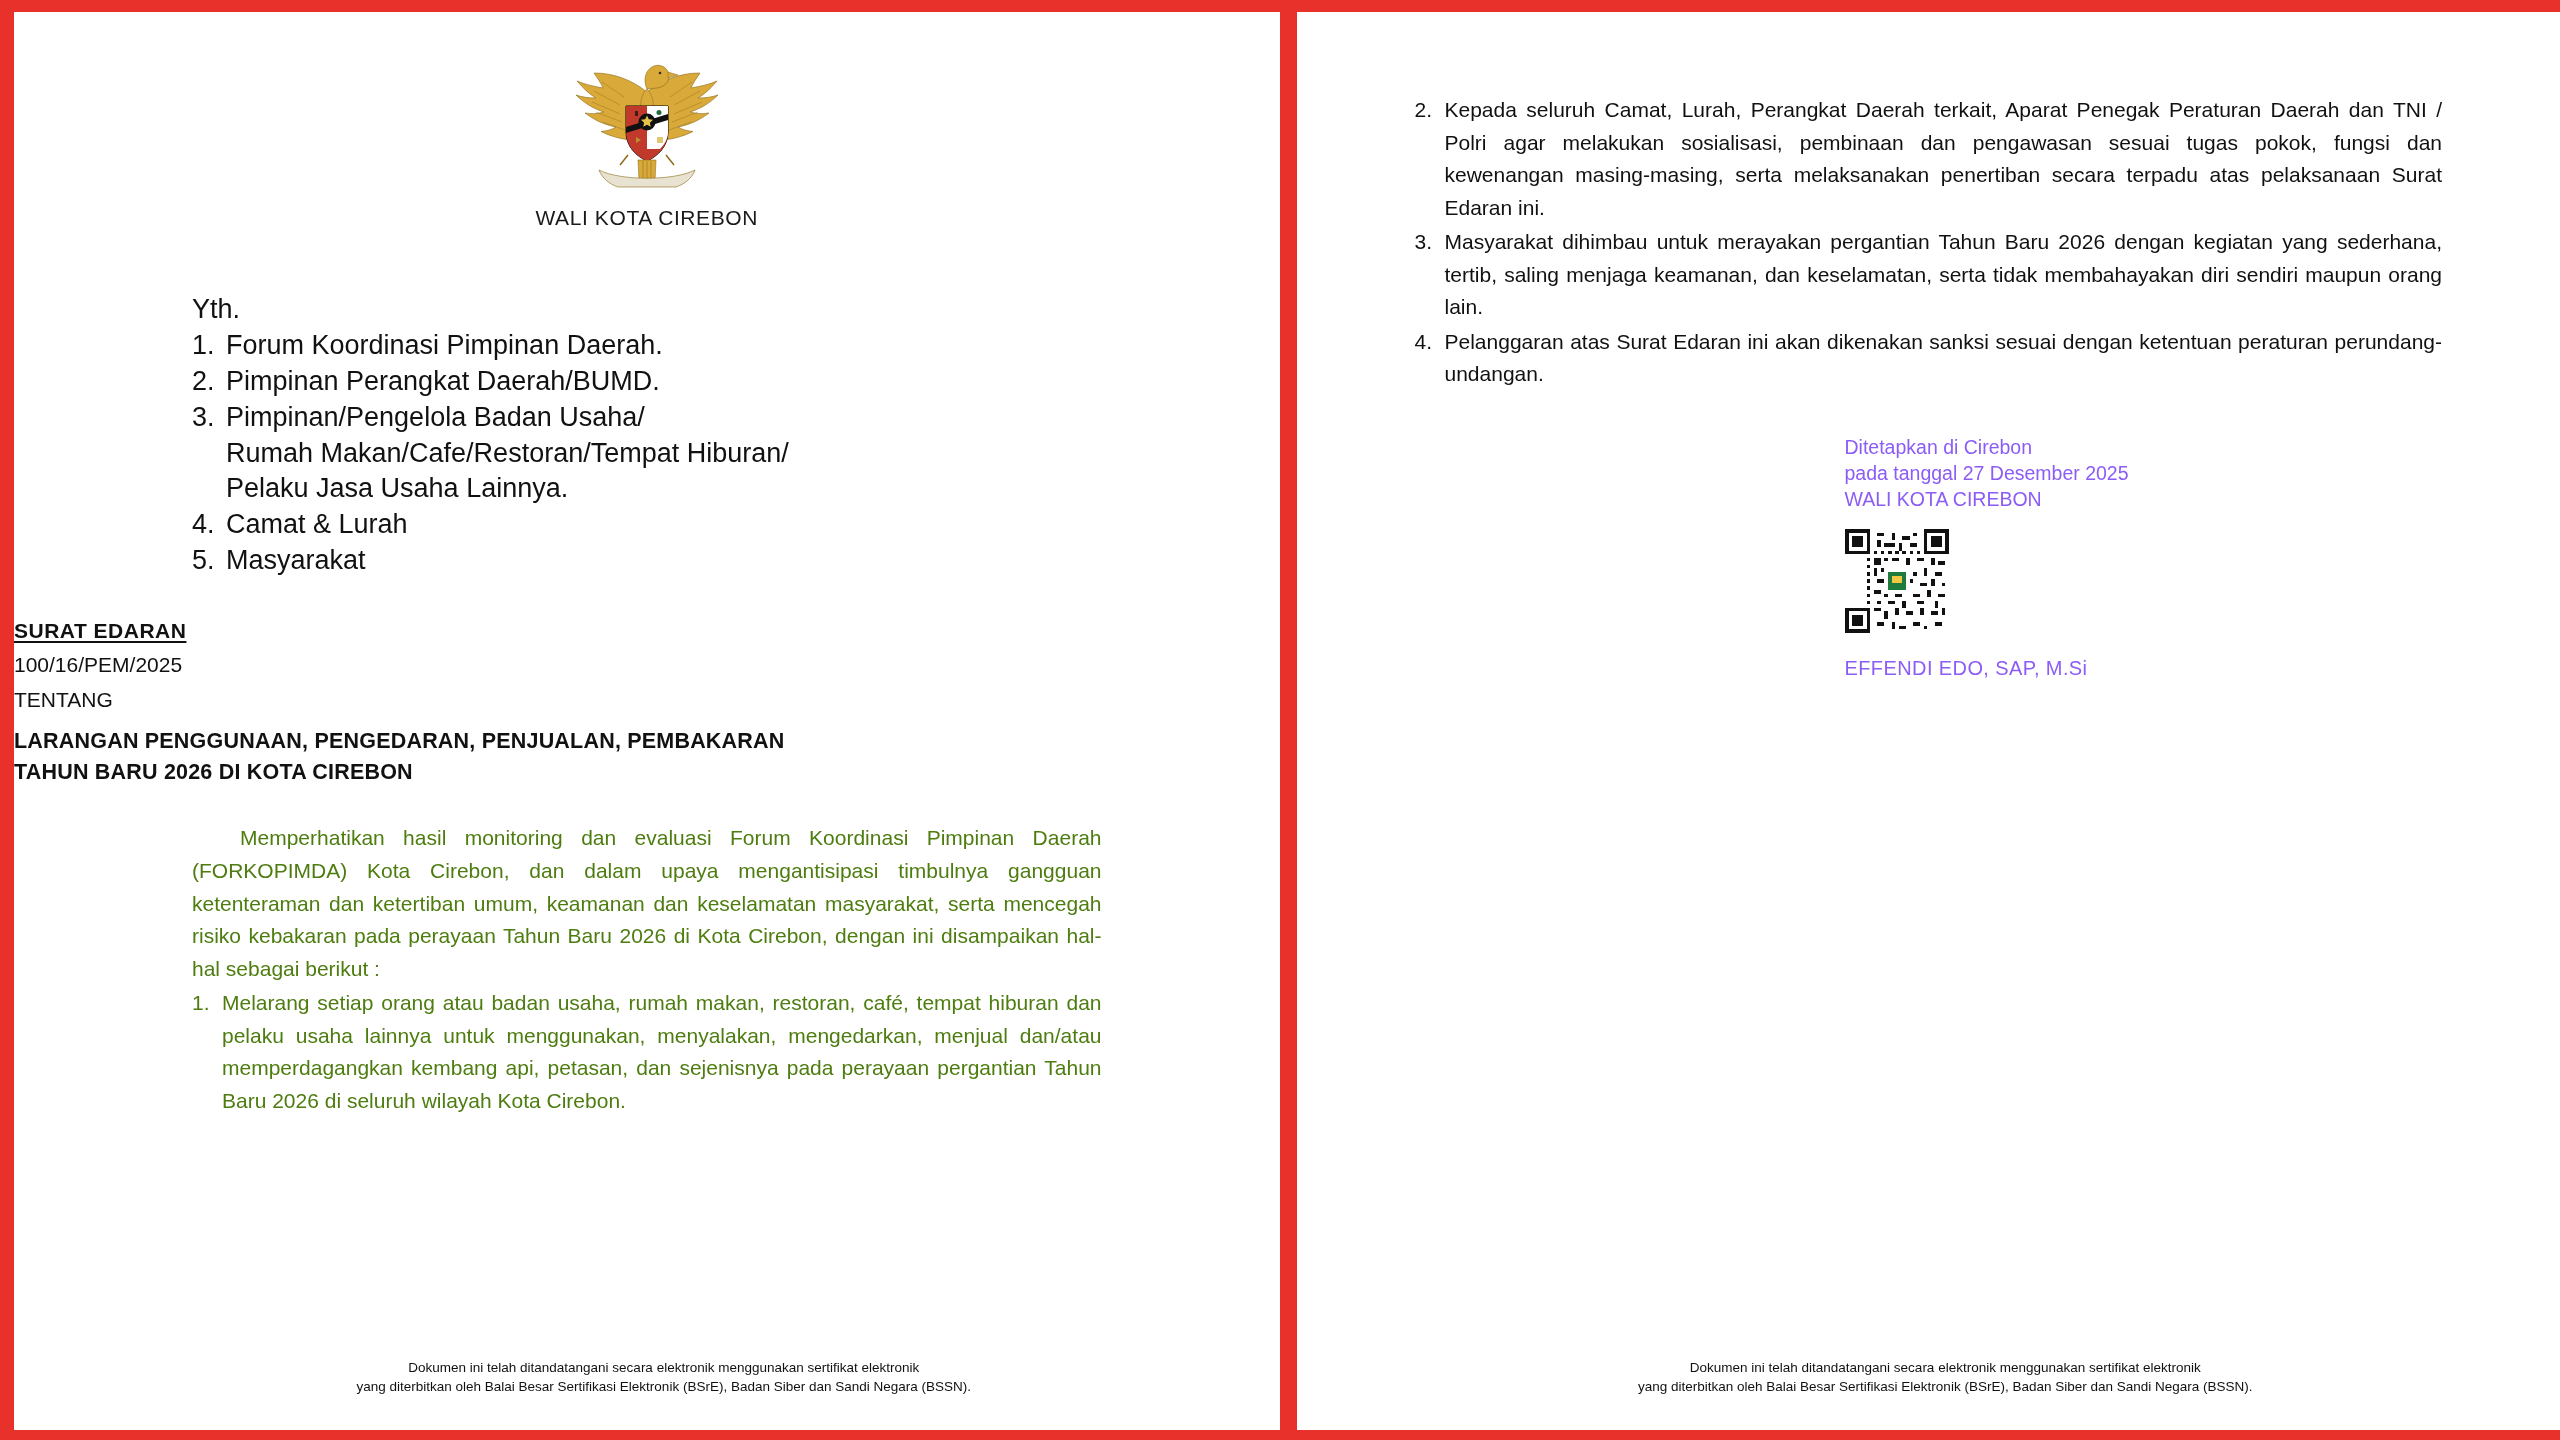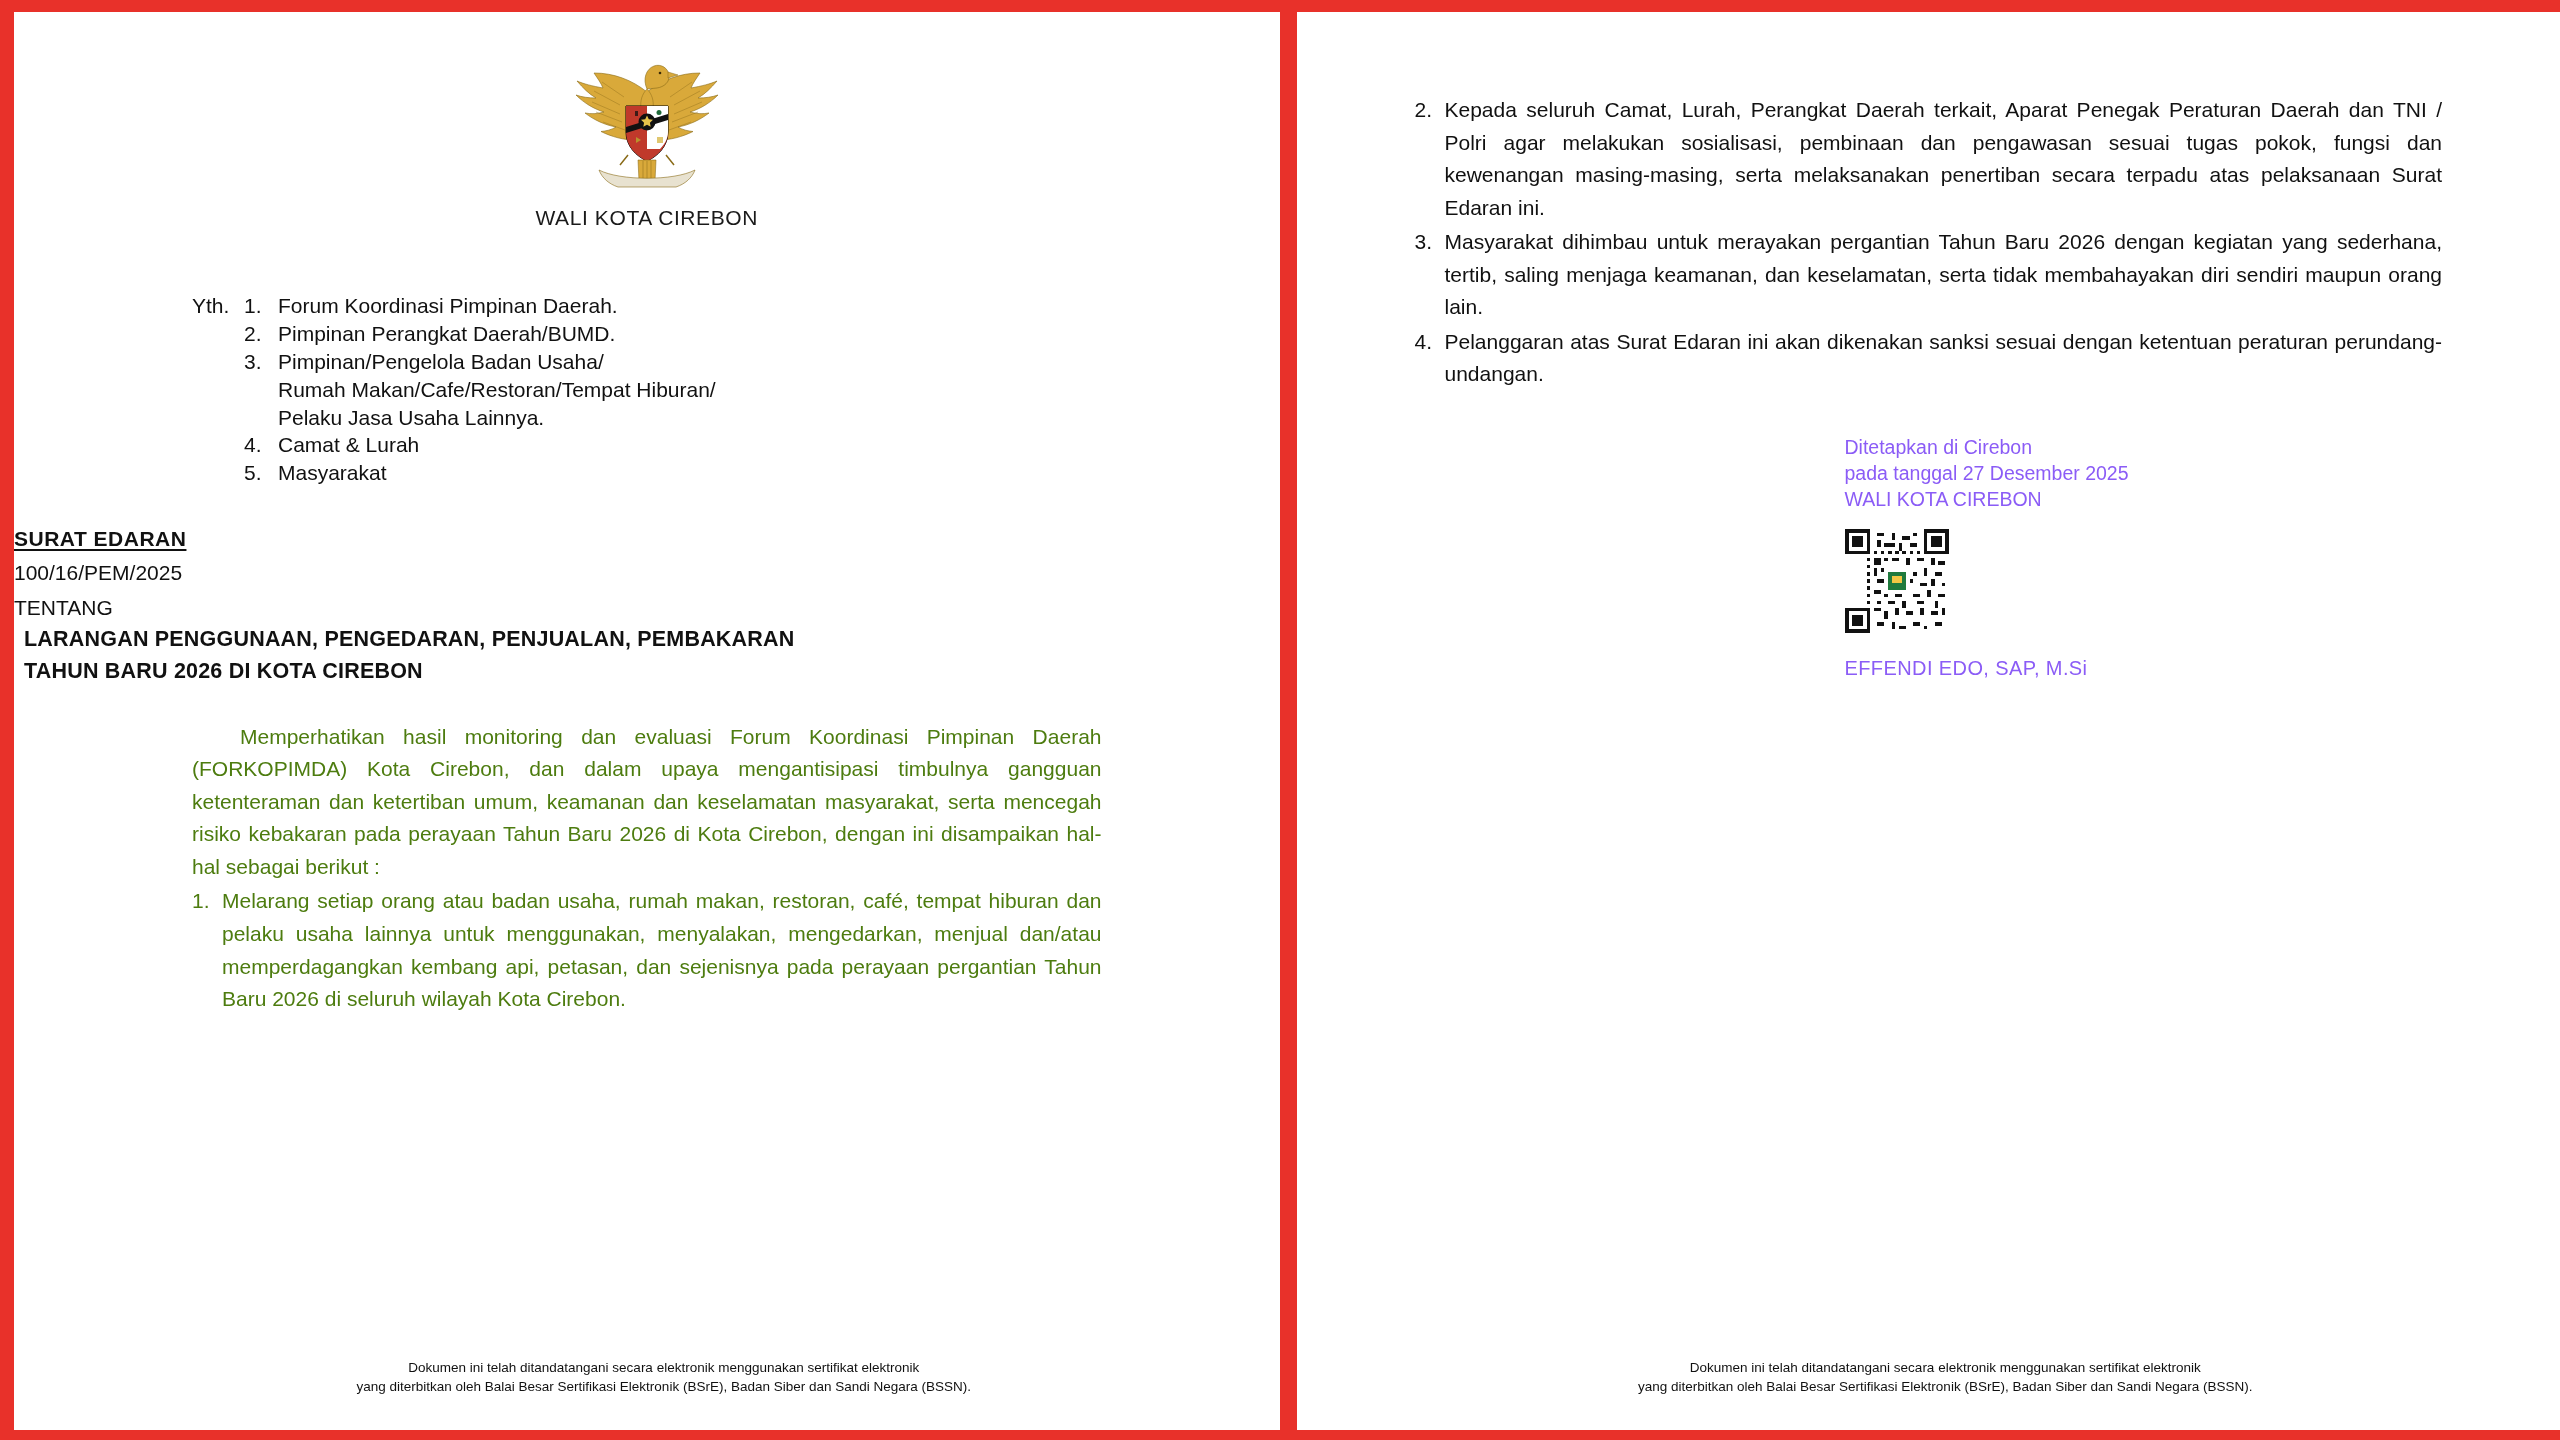--- a/index.html
+++ b/index.html
@@ -54,22 +54,22 @@
     font-size: 21px;
     letter-spacing: 0.6px;
     color: #1a1a1a;
     line-height: 1.28;
     margin-top: 4px;
   }
 
   .yth-block {
     margin: 60px 0 0 178px;
     display: flex;
-    flex-direction: row;
-    font-size: 21px;
+    flex-direction: column;
+    font-size: 27px;
     color: #111;
     line-height: 1.33;
   }
   .yth-label {
     width: 52px;
     flex: none;
   }
   .yth-list {
     margin: 0;
     padding: 0;
@@ -102,24 +102,23 @@
     font-size: 21px;
     margin-top: 10px;
   }
   .t-tentang {
     font-size: 21px;
     margin-top: 11px;
   }
   .t-judul {
     font-size: 21.5px;
     font-weight: bold;
-    margin-top: 4px;
+    margin-top: 14px;
     line-height: 1.45;
     letter-spacing: 0.2px;
-    padding-left: 10px;
   }
 
   .body-left {
     margin: 34px 178px 0 178px;
     font-size: 21px;
     color: #4d7c0f;
     line-height: 1.55;
     text-align: justify;
   }
   .body-left p { margin: 0; }

